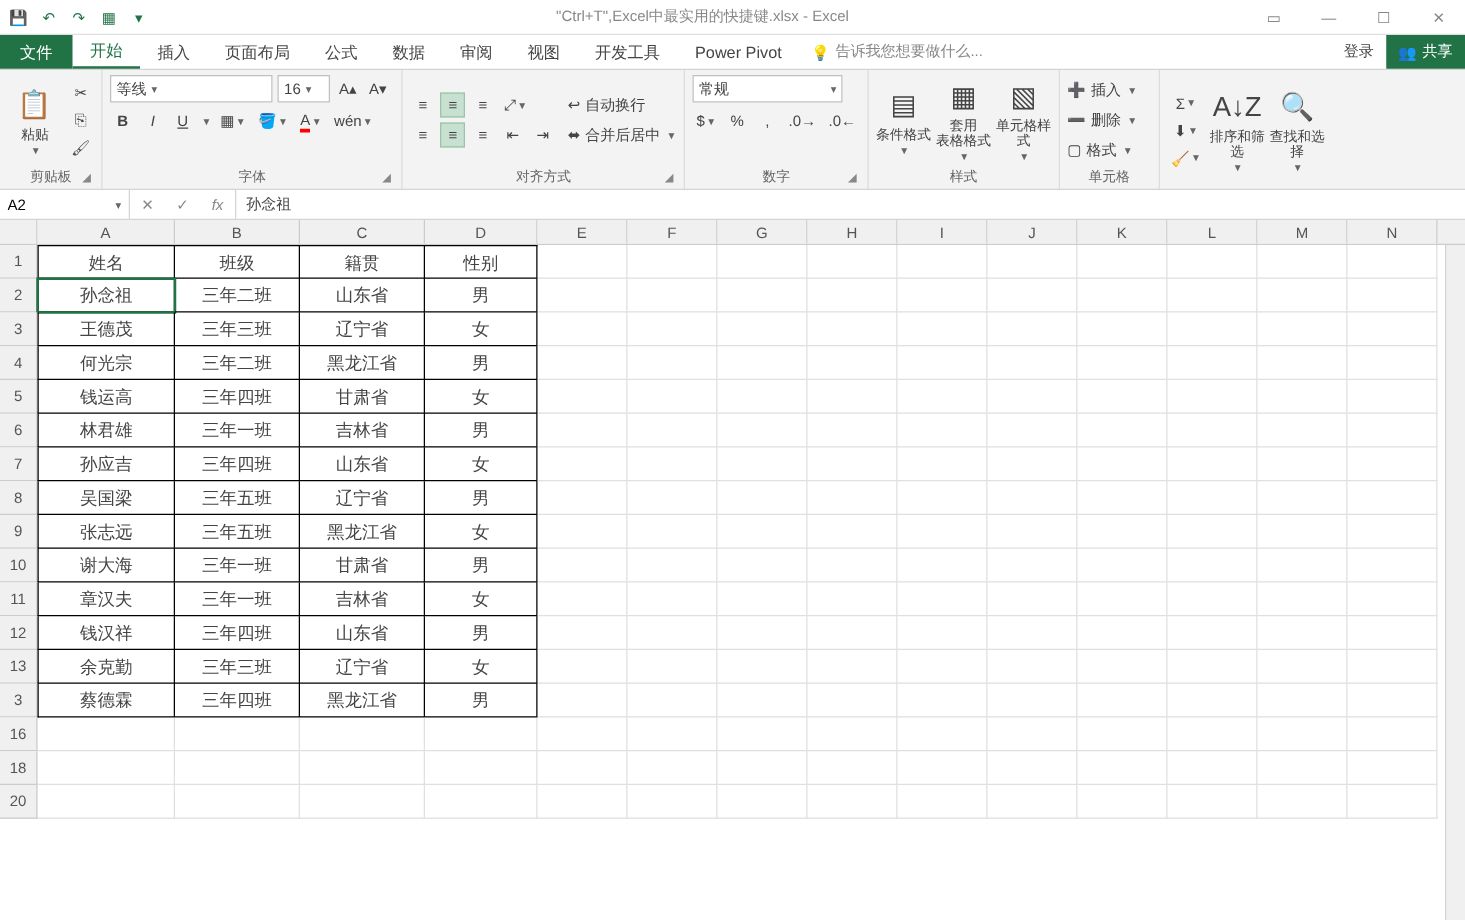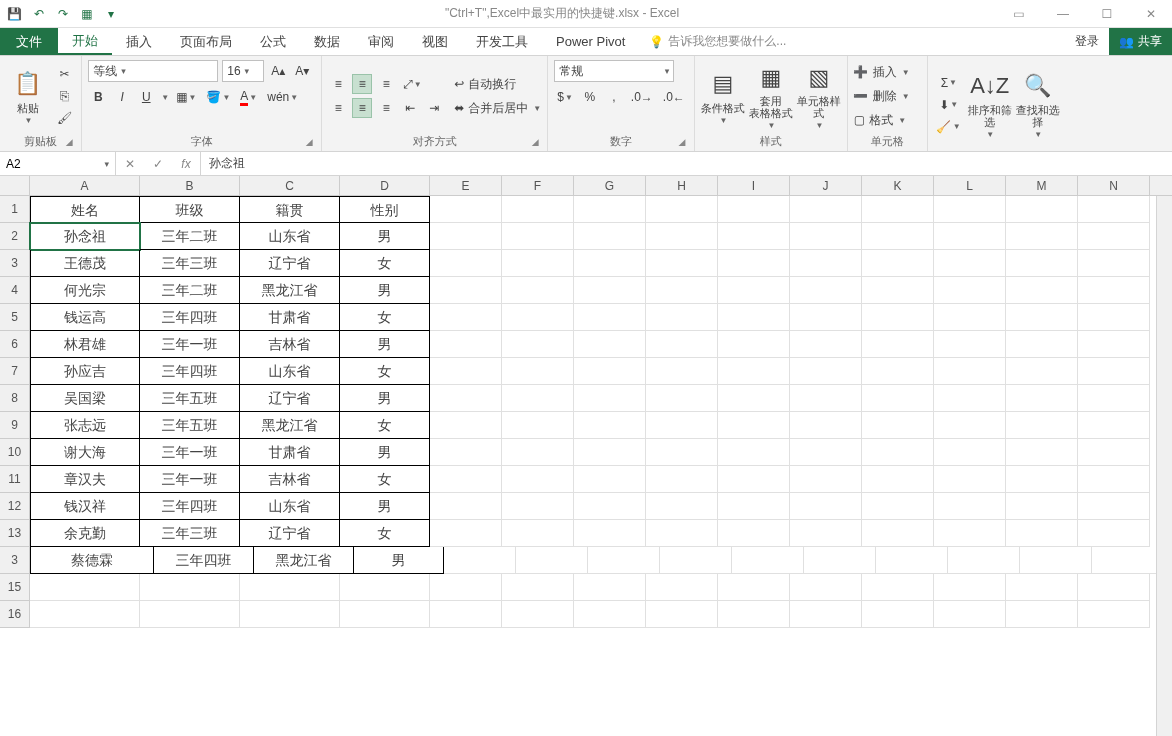--- a/index.html
+++ b/index.html
@@ -37,21 +37,21 @@
 .vcol { display: flex; flex-direction: column; gap: 2px; }
 .hrow { display: flex; align-items: center; gap: 4px; height: 22px; }
 .small-btn { min-width: 20px; height: 20px; display: flex; align-items: center; justify-content: center; cursor: pointer; font-size: 12px; border: 1px solid transparent; padding: 0 2px; }
 .small-btn.active { background: #c8e0d0; border: 1px solid #9ac3a9; }
 .combo { height: 22px; border: 1px solid #c0c0c0; background: #fff; display: flex; align-items: center; padding: 0 4px; font-size: 12px; gap: 4px; }
 .combo .dd { color: #666; font-size: 9px; }
 .dd-arrow { font-size: 8px; color: #666; margin-left: 1px; }
 
 
 .fx-bar { height: 24px; border-bottom: 1px solid #d4d4d4; display: flex; align-items: stretch; background: #fff; }
-.namebox { width: 116px; border-right: 1px solid #d4d4d4; display: flex; align-items: center; padding: 0 6px; justify-content: space-between; }
+.namebox { width: 104px; border-right: 1px solid #d4d4d4; display: flex; align-items: center; padding: 0 6px; justify-content: space-between; }
 .namebox input { border: none; width: 60px; font-size: 12px; outline: none; }
 .fx-btns { display: flex; align-items: center; border-right: 1px solid #d4d4d4; }
 .fx-btn { width: 28px; display: flex; align-items: center; justify-content: center; color: #888; cursor: pointer; }
 .fx-val { flex: 1; display: flex; align-items: center; padding: 0 8px; }
 
 
 .grid-wrap { position: relative; height: calc(736px - 28px - 28px - 96px - 24px); overflow: hidden; background: #fff; }
 .col-headers { display: flex; height: 20px; border-bottom: 1px solid #ccc; background: #f0f0f0; }
 .corner { width: 30px; border-right: 1px solid #ccc; background: #f0f0f0; }
 .colh { border-right: 1px solid #ccc; text-align: center; line-height: 20px; font-size: 12px; color: #555; background: #f0f0f0; cursor: pointer; }
@@ -537,41 +537,24 @@
         <div class="cell" style="width: 72px;"></div>
         <div class="cell" style="width: 72px;"></div>
         <div class="cell" style="width: 72px;"></div>
         <div class="cell" style="width: 72px;"></div>
         <div class="cell" style="width: 72px;"></div>
         <div class="cell" style="width: 72px;"></div>
         <div class="cell" style="width: 72px;"></div>
       </div>
       <div class="row">
         <div class="rowh">3</div>
-        <div class="cell b first-col" style="width: 124px;">蔡德霖</div>
+        <div class="cell b first-col" style="width: 110px;">蔡德霖</div>
         <div class="cell b" style="width: 100px;">三年四班</div>
         <div class="cell b" style="width: 100px;">黑龙江省</div>
         <div class="cell b" style="width: 90px;">男</div>
-        <div class="cell" style="width: 72px;"></div>
-        <div class="cell" style="width: 72px;"></div>
-        <div class="cell" style="width: 72px;"></div>
-        <div class="cell" style="width: 72px;"></div>
-        <div class="cell" style="width: 72px;"></div>
-        <div class="cell" style="width: 72px;"></div>
-        <div class="cell" style="width: 72px;"></div>
-        <div class="cell" style="width: 72px;"></div>
-        <div class="cell" style="width: 72px;"></div>
-        <div class="cell" style="width: 72px;"></div>
-      </div>
-      <div class="row">
-        <div class="rowh">15</div>
-        <div class="cell" style="width: 110px;"></div>
-        <div class="cell" style="width: 100px;"></div>
-        <div class="cell" style="width: 100px;"></div>
-        <div class="cell" style="width: 90px;"></div>
         <div class="cell" style="width: 72px;"></div>
         <div class="cell" style="width: 72px;"></div>
         <div class="cell" style="width: 72px;"></div>
         <div class="cell" style="width: 72px;"></div>
         <div class="cell" style="width: 72px;"></div>
         <div class="cell" style="width: 72px;"></div>
         <div class="cell" style="width: 72px;"></div>
         <div class="cell" style="width: 72px;"></div>
         <div class="cell" style="width: 72px;"></div>
         <div class="cell" style="width: 72px;"></div>
@@ -586,16 +569,50 @@
         <div class="cell" style="width: 72px;"></div>
         <div class="cell" style="width: 72px;"></div>
         <div class="cell" style="width: 72px;"></div>
         <div class="cell" style="width: 72px;"></div>
         <div class="cell" style="width: 72px;"></div>
         <div class="cell" style="width: 72px;"></div>
         <div class="cell" style="width: 72px;"></div>
         <div class="cell" style="width: 72px;"></div>
         <div class="cell" style="width: 72px;"></div>
       </div>
+      <div class="row">
+        <div class="rowh">18</div>
+        <div class="cell" style="width: 110px;"></div>
+        <div class="cell" style="width: 100px;"></div>
+        <div class="cell" style="width: 100px;"></div>
+        <div class="cell" style="width: 90px;"></div>
+        <div class="cell" style="width: 72px;"></div>
+        <div class="cell" style="width: 72px;"></div>
+        <div class="cell" style="width: 72px;"></div>
+        <div class="cell" style="width: 72px;"></div>
+        <div class="cell" style="width: 72px;"></div>
+        <div class="cell" style="width: 72px;"></div>
+        <div class="cell" style="width: 72px;"></div>
+        <div class="cell" style="width: 72px;"></div>
+        <div class="cell" style="width: 72px;"></div>
+        <div class="cell" style="width: 72px;"></div>
+      </div>
+      <div class="row">
+        <div class="rowh">20</div>
+        <div class="cell" style="width: 110px;"></div>
+        <div class="cell" style="width: 100px;"></div>
+        <div class="cell" style="width: 100px;"></div>
+        <div class="cell" style="width: 90px;"></div>
+        <div class="cell" style="width: 72px;"></div>
+        <div class="cell" style="width: 72px;"></div>
+        <div class="cell" style="width: 72px;"></div>
+        <div class="cell" style="width: 72px;"></div>
+        <div class="cell" style="width: 72px;"></div>
+        <div class="cell" style="width: 72px;"></div>
+        <div class="cell" style="width: 72px;"></div>
+        <div class="cell" style="width: 72px;"></div>
+        <div class="cell" style="width: 72px;"></div>
+        <div class="cell" style="width: 72px;"></div>
+      </div>
     </div>
   <div class="scroll-v"></div>
 
 </div>
 
 </body></html>

